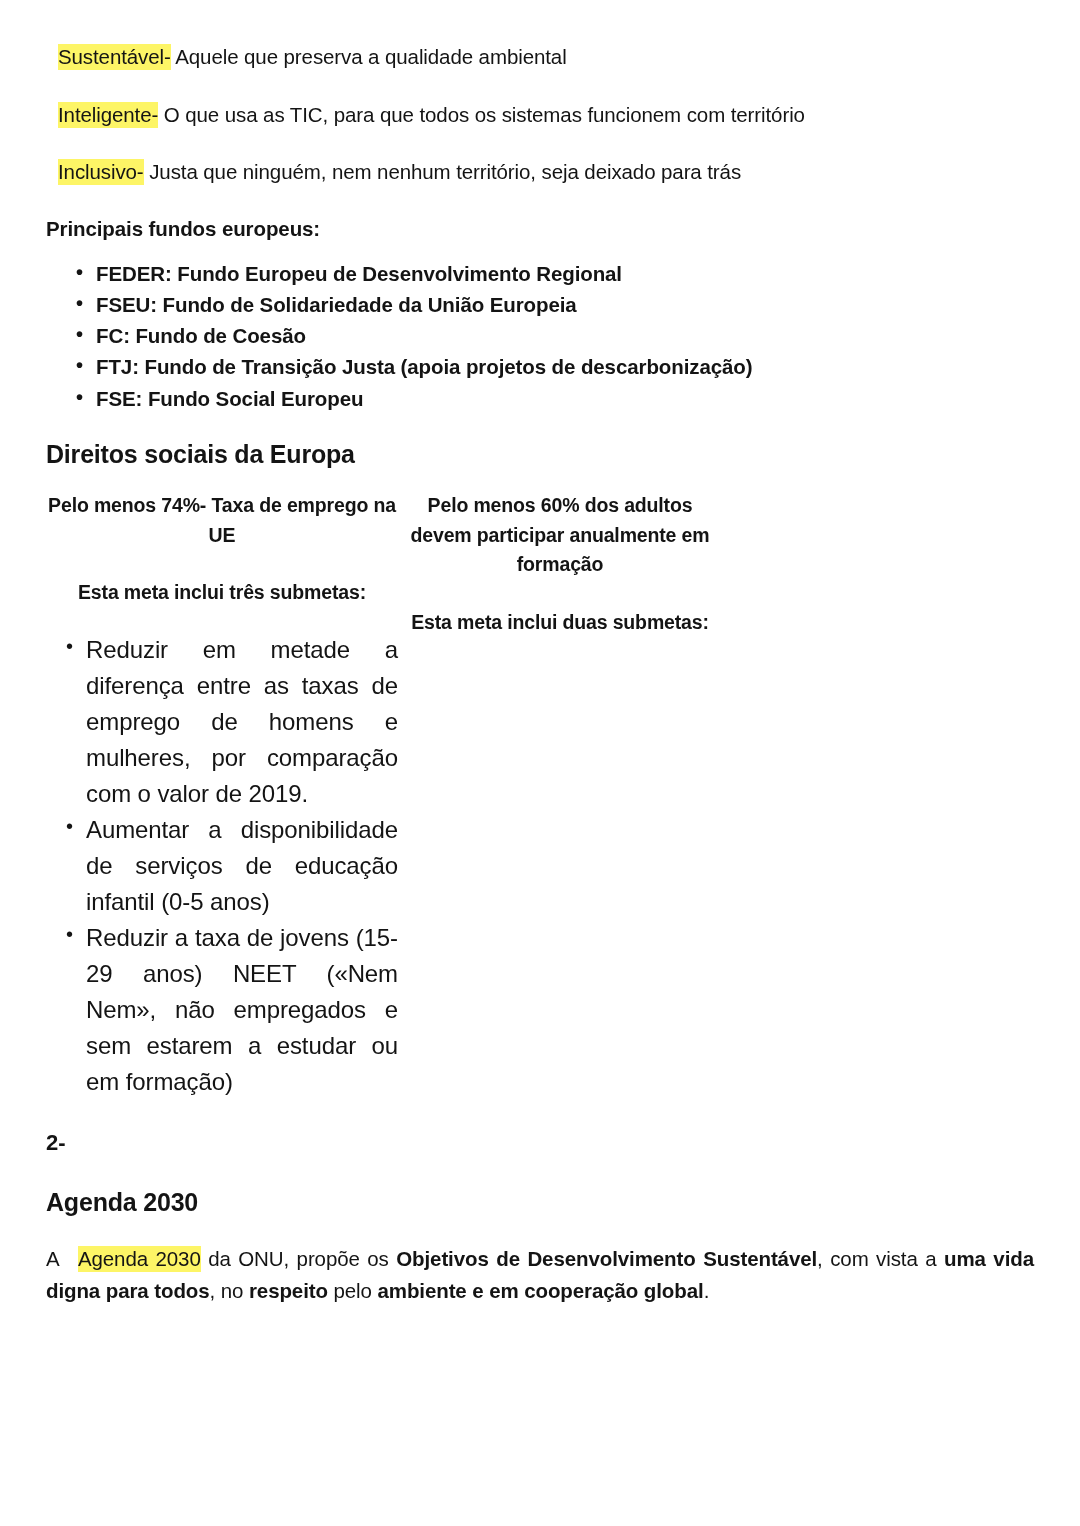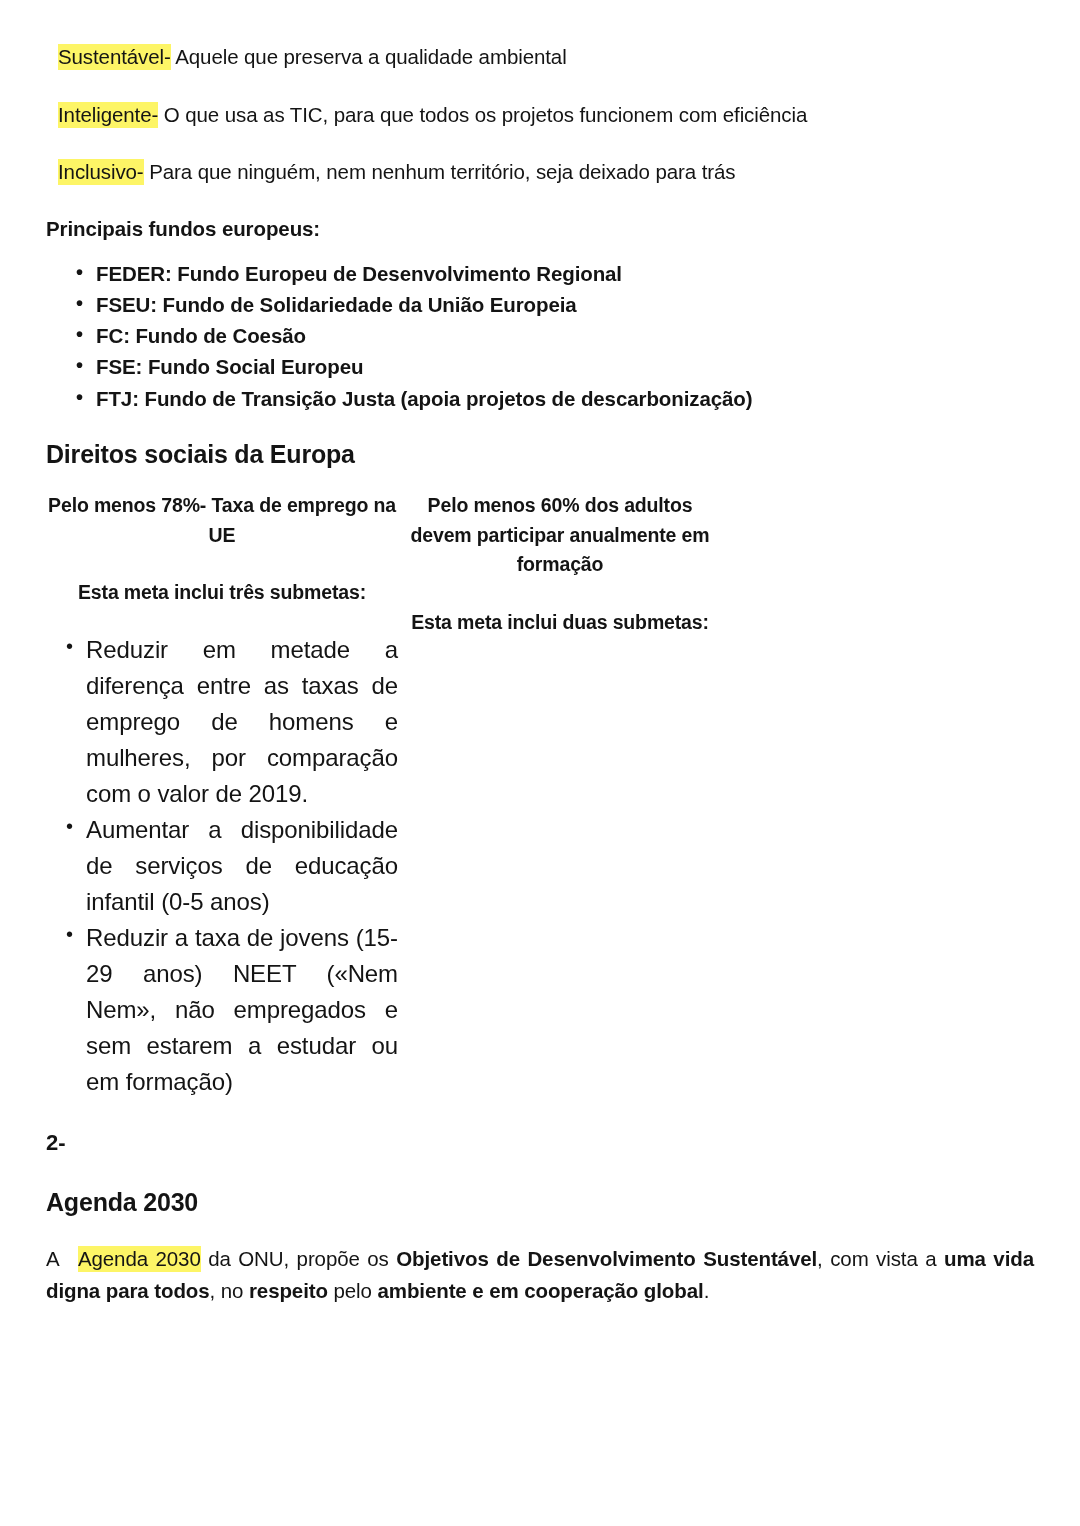--- a/index.html
+++ b/index.html
@@ -148,42 +148,42 @@
 </head>
 <body>
 
 <div class="page">
 
   <div>
     <p class="def-line">
       <span class="hl">Sustentável-</span><span> Aquele que preserva a qualidade ambiental</span>
     </p>
     <p class="def-line">
-      <span class="hl">Inteligente-</span><span> O que usa as TIC, para que todos os projetos funcionem com eficiência</span>
+      <span class="hl">Inteligente-</span><span> O que usa as TIC, para que todos os sistemas funcionem com território</span>
     </p>
     <p class="def-line">
-      <span class="hl">Inclusivo-</span><span> Para que ninguém, nem nenhum território, seja deixado para trás</span>
+      <span class="hl">Inclusivo-</span><span> Justa que ninguém, nem nenhum território, seja deixado para trás</span>
     </p>
   </div>
 
   <h3 class="subhead">Principais fundos europeus:</h3>
   <ul class="plain">
     <li>FEDER: Fundo Europeu de Desenvolvimento Regional</li>
     <li>FSEU: Fundo de Solidariedade da União Europeia</li>
     <li>FC: Fundo de Coesão</li>
+    <li>FTJ: Fundo de Transição Justa (apoia projetos de descarbonização)</li>
     <li>FSE: Fundo Social Europeu</li>
-    <li>FTJ: Fundo de Transição Justa (apoia projetos de descarbonização)</li>
   </ul>
 
   <h2 class="section-title">Direitos sociais da Europa</h2>
 
   <div class="cols">
 
     <div class="col col-1">
-      <p class="col-head">Pelo menos 78%- Taxa de emprego na UE</p>
+      <p class="col-head">Pelo menos 74%- Taxa de emprego na UE</p>
       <p class="col-head">Esta meta inclui três submetas:</p>
       <ul class="col-list justify">
         <li>
             <span>Reduzir em metade a diferença entre as taxas de emprego de homens e mulheres, por comparação com o valor de 2019.</span>
           </li>
         <li>
             <span>Aumentar a disponibilidade de serviços de educação infantil (0-5 anos)</span>
           </li>
         <li>
             <span>Reduzir a taxa de jovens (15-29 anos) NEET («Nem Nem», não empregados e sem estarem a estudar ou em formação)</span>

